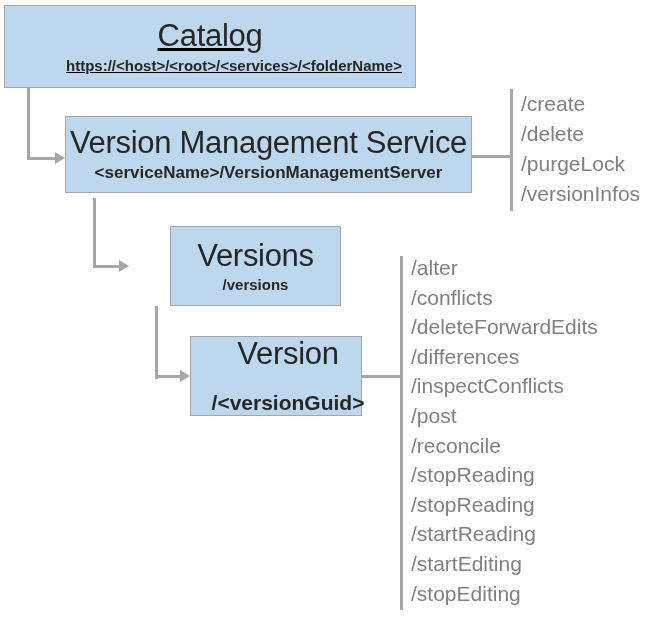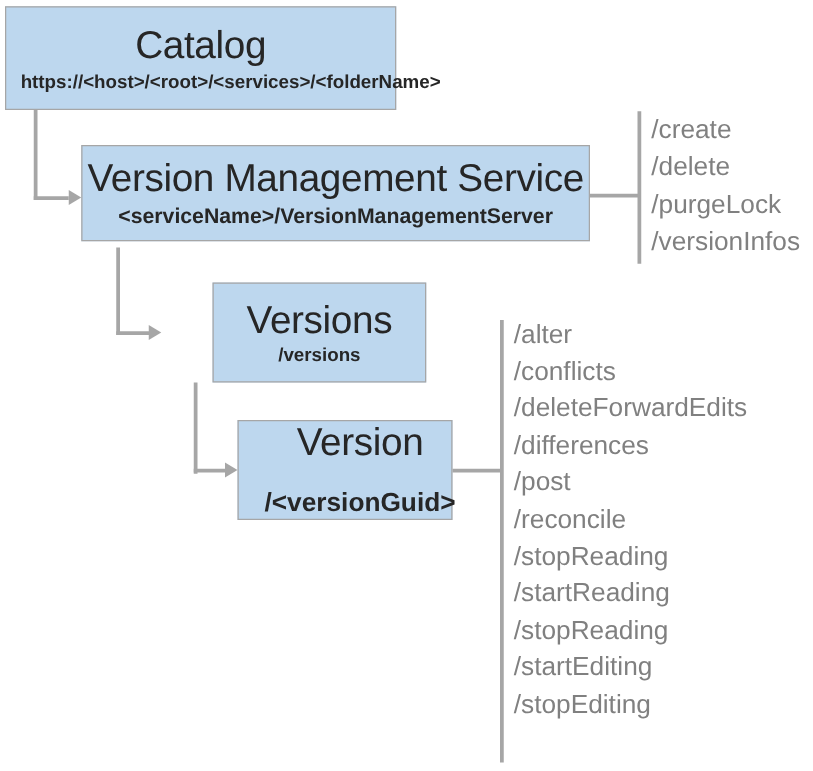--- a/index.html
+++ b/index.html
@@ -26,21 +26,21 @@
     font-size:31px;
     line-height:1.12;
     letter-spacing:-0.3px;
     white-space:nowrap;
   }
   .node-subtitle{
     color:#262626;
     font-weight:600;
     white-space:nowrap;
   }
-  #node-catalog{left:4px;top:5px;width:313px;height:83px;}
+  #node-catalog{left:4px;top:5px;width:412px;height:83px;text-decoration:underline;}
   #node-catalog .node-subtitle{font-size:15px;margin-top:3px;padding-left:48px;}
   #node-vms{left:65px;top:116px;width:407px;height:77px;}
   #node-vms .node-subtitle{font-size:17px;margin-top:3px;}
   #node-versions{left:129px;top:226px;width:171px;height:80px;margin-left:41px;}
   #node-versions .node-subtitle{font-size:15px;margin-top:3px;}
   #node-version{left:190px;top:336px;width:172px;height:80px;padding-left:24px;}
   #node-version .node-subtitle{font-size:21px;margin-top:20px;}
 
   .line{position:absolute;background:#a6a6a6;}
   .arrowhead{
@@ -128,22 +128,23 @@
     <div class="op-item">/delete</div>
     <div class="op-item">/purgeLock</div>
     <div class="op-item">/versionInfos</div>
   </div>
 
   <div class="ops-list" id="version-ops">
     <div class="op-item">/alter</div>
     <div class="op-item">/conflicts</div>
     <div class="op-item">/deleteForwardEdits</div>
     <div class="op-item">/differences</div>
+    <div class="op-item">/inspectConflicts</div>
     <div class="op-item">/post</div>
     <div class="op-item">/reconcile</div>
     <div class="op-item">/stopReading</div>
+    <div class="op-item">/stopReading</div>
     <div class="op-item">/startReading</div>
-    <div class="op-item">/stopReading</div>
     <div class="op-item">/startEditing</div>
     <div class="op-item">/stopEditing</div>
   </div>
 
 </div>
 
 </body></html>

